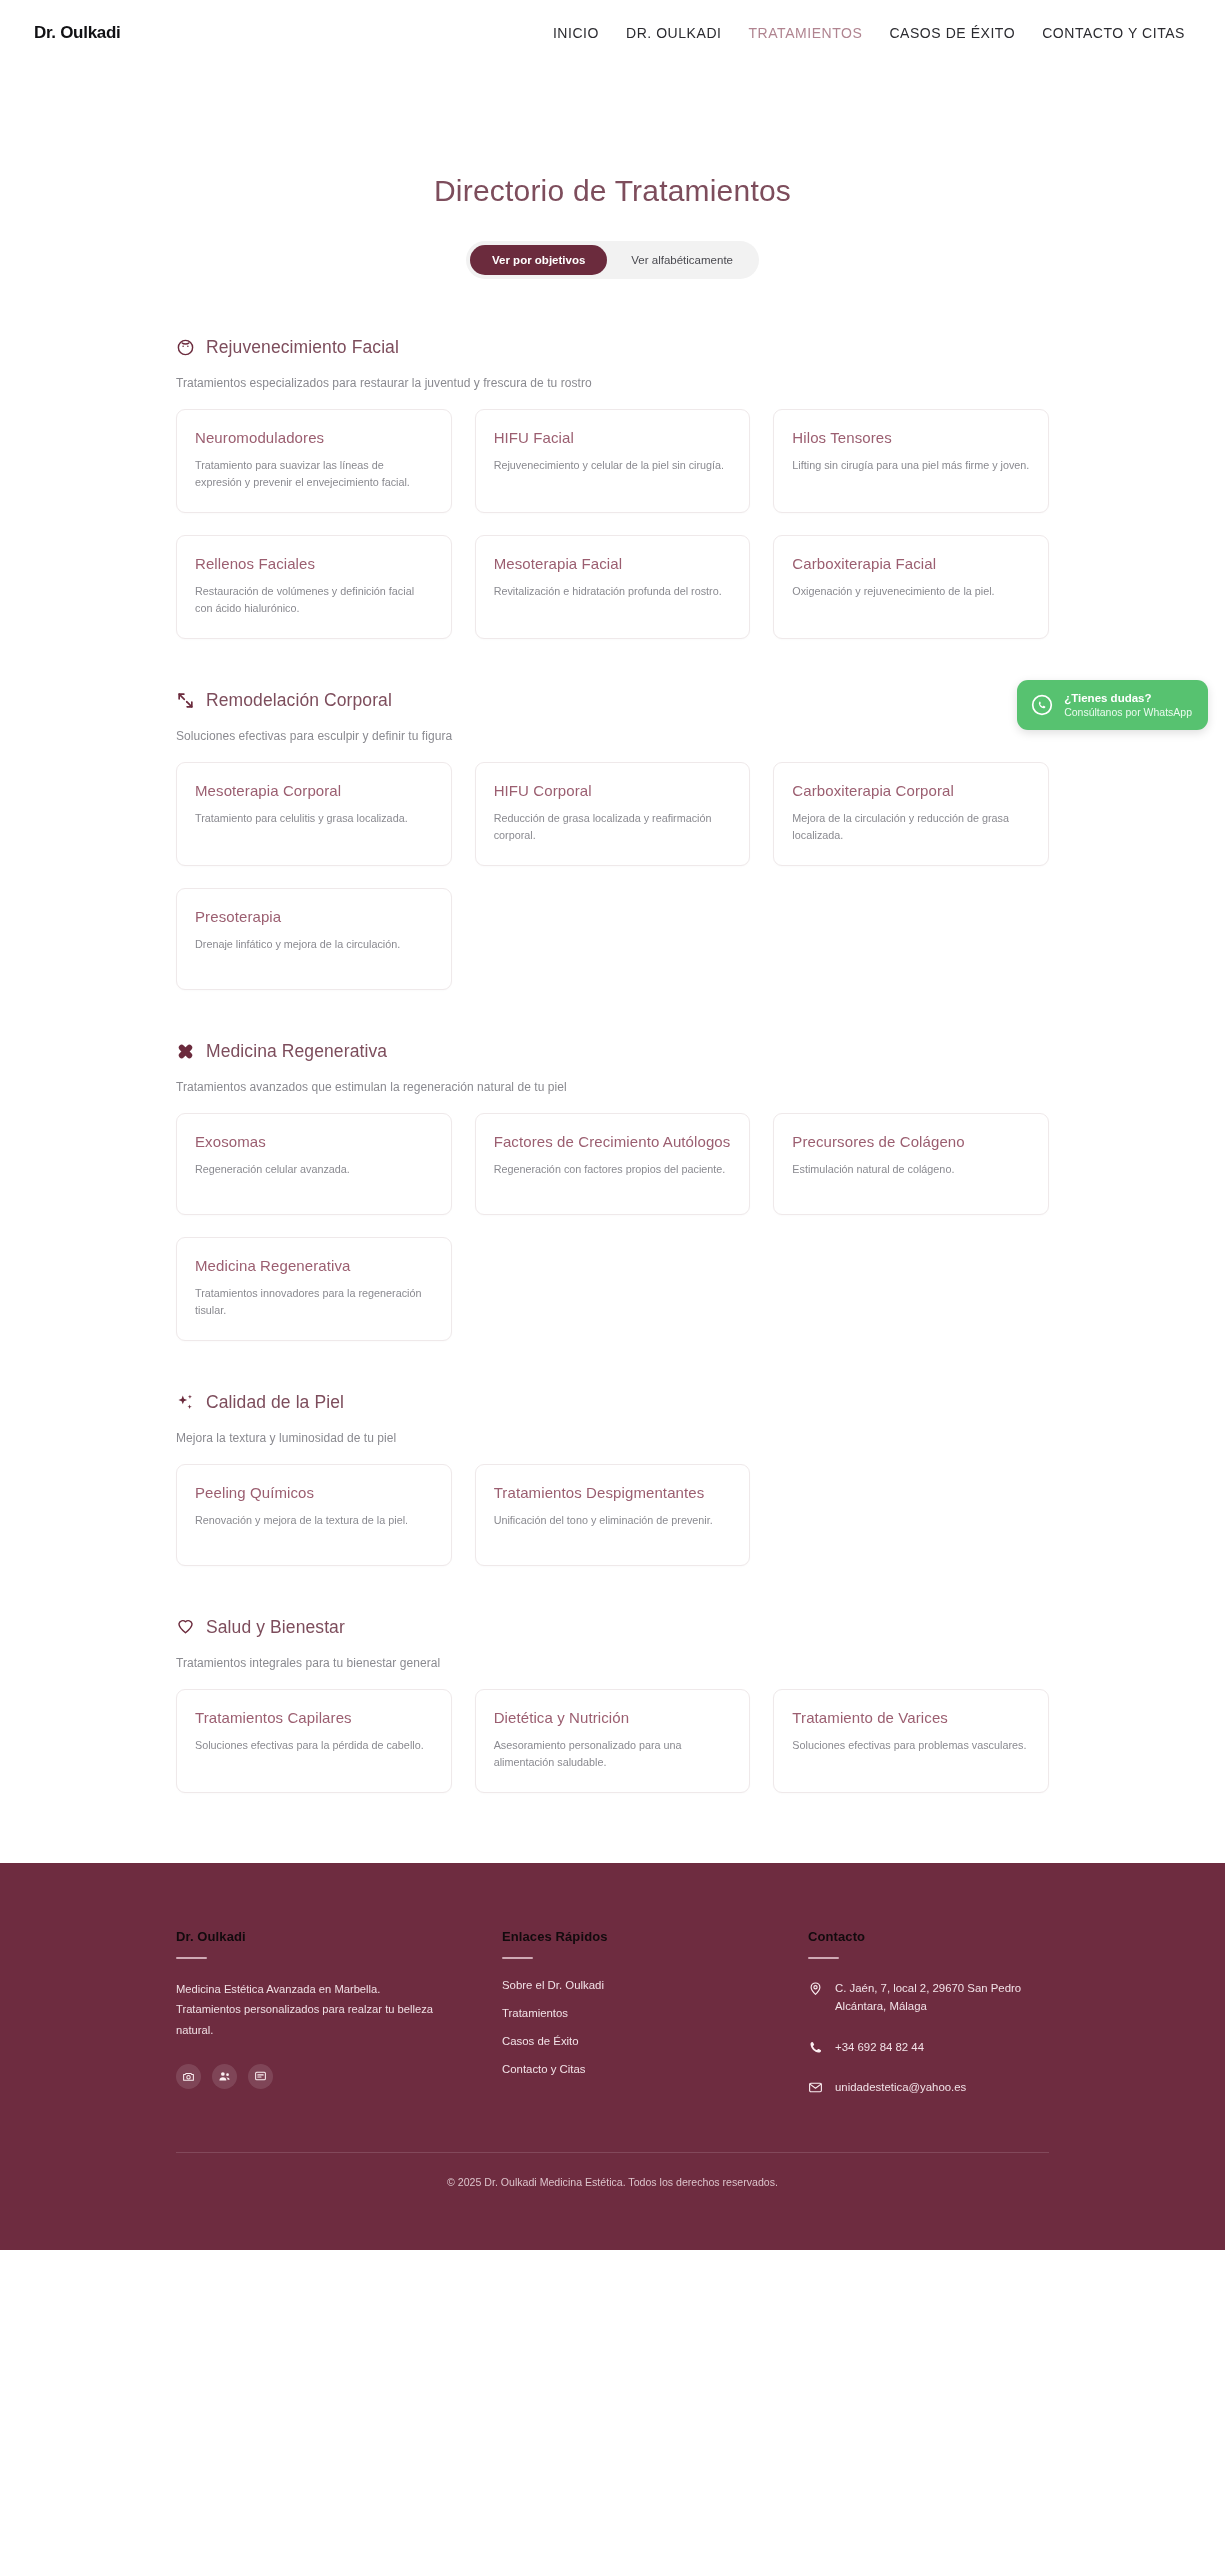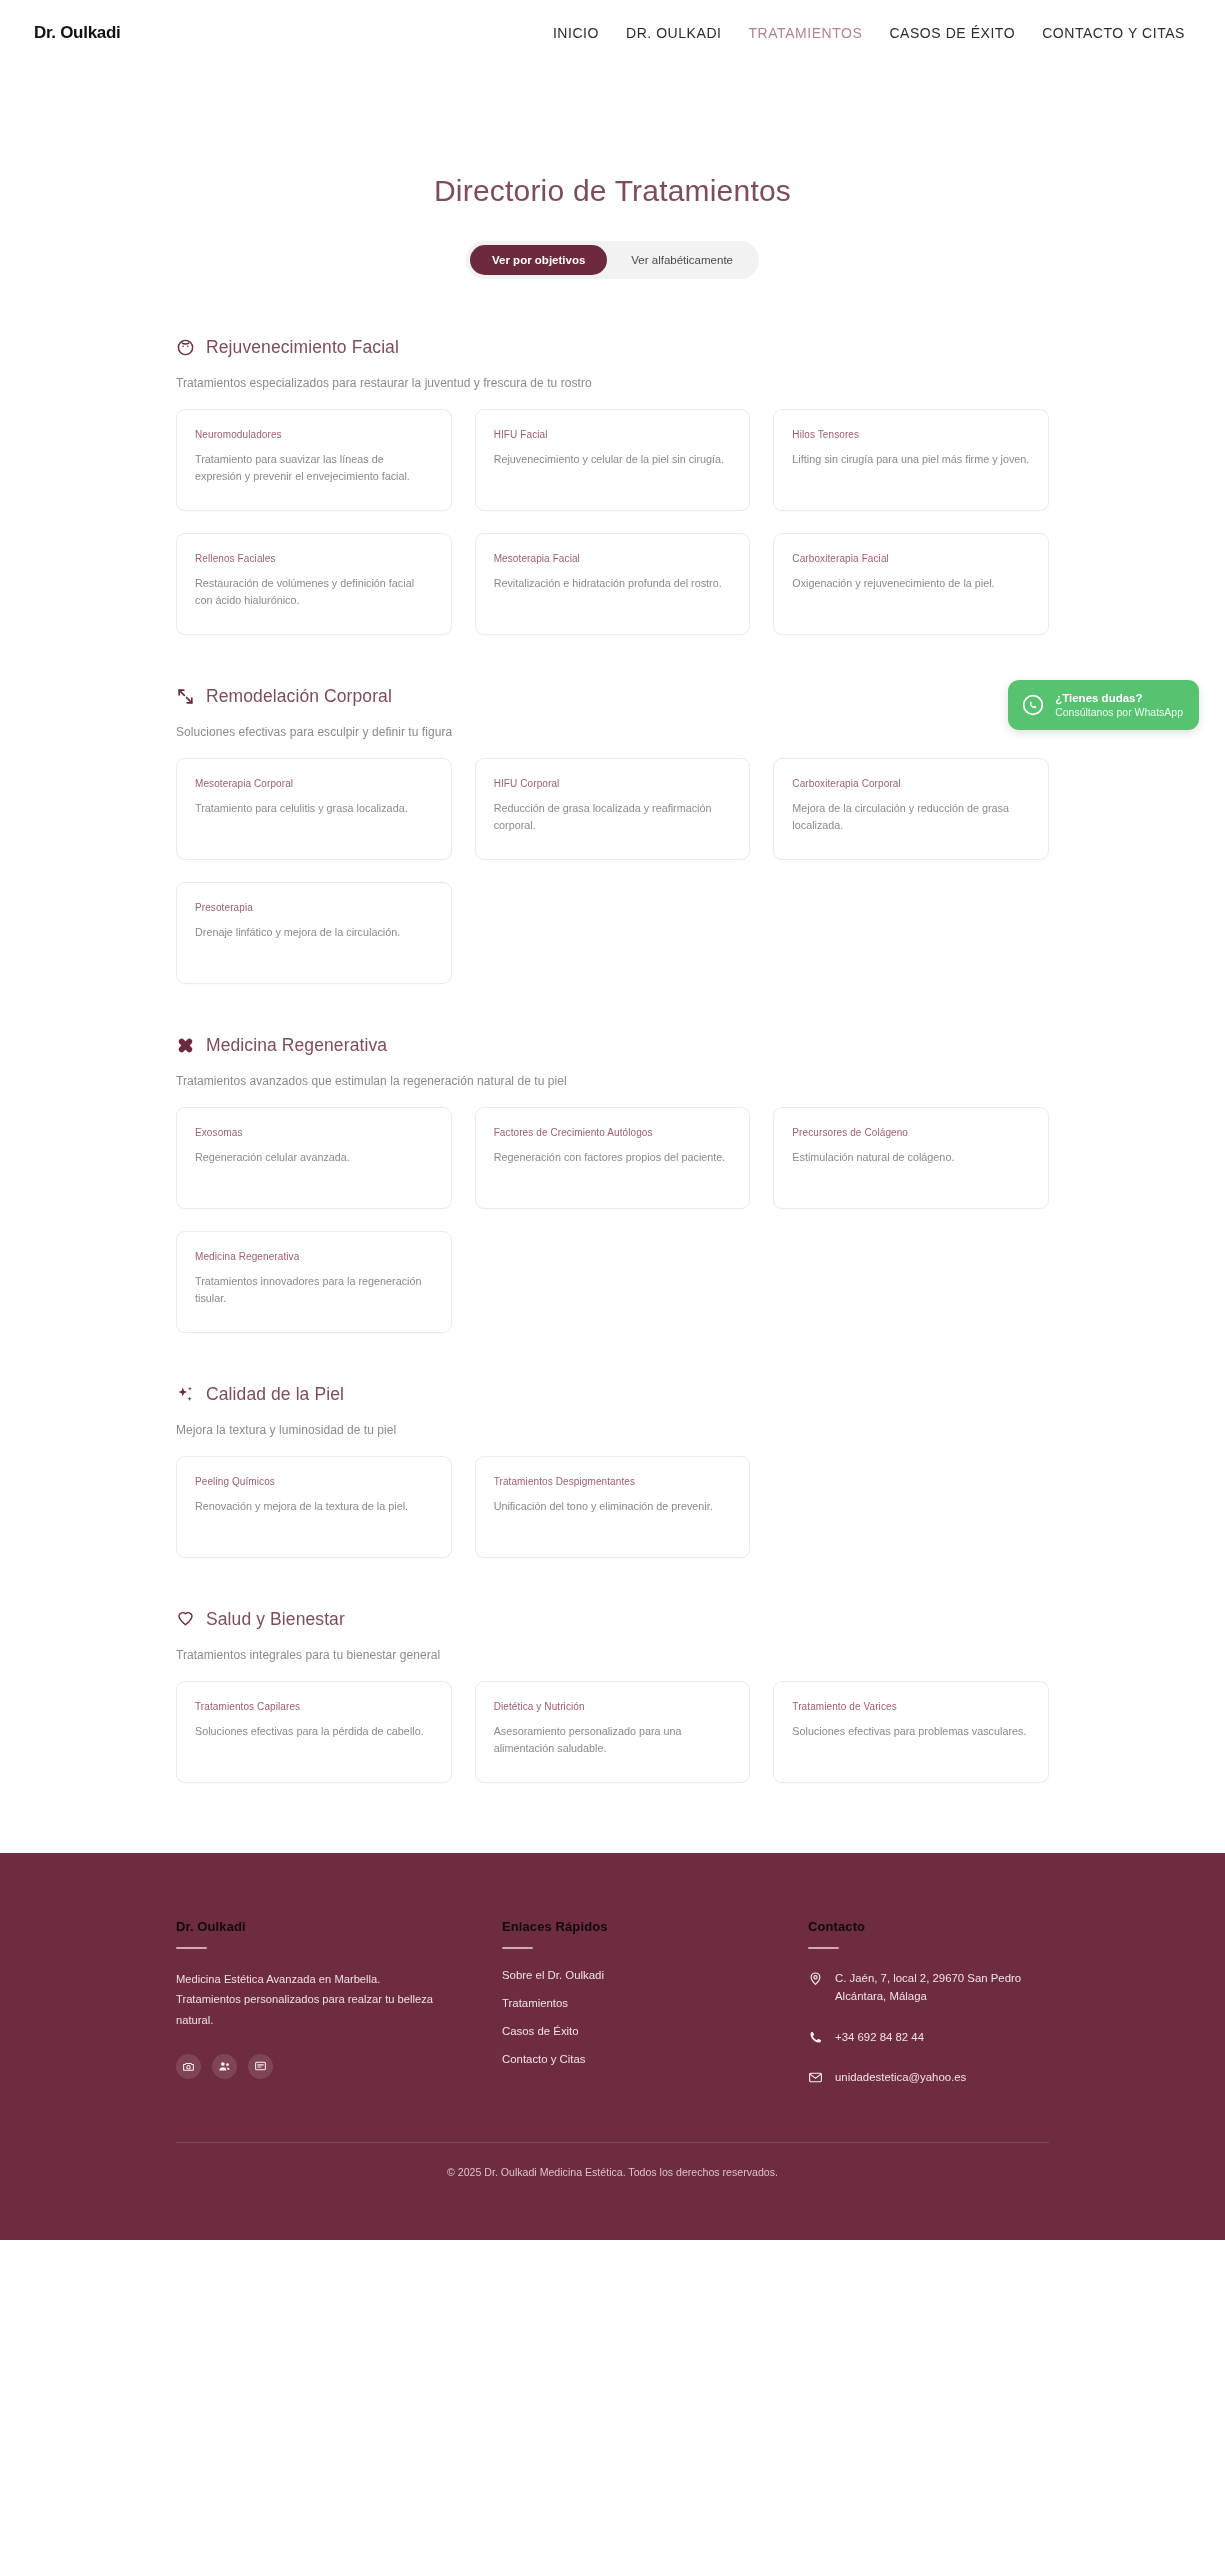--- a/index.html
+++ b/index.html
@@ -143,35 +143,35 @@
   .treatment-card{
     background:#fff;
     border:1px solid var(--card-border);
     border-radius:9px;
     padding:19px 18px 20px;
     min-height:102px;
     cursor:pointer;
     box-shadow:0 1px 2px rgba(30,10,18,.018);
   }
   .card-title{
-    font-size:10px;
+    font-size:15px;
     color:var(--card-title);
     margin-bottom:11px;
     letter-spacing:.1px;
   }
   .card-desc{
     font-size:10.8px;
     line-height:1.62;
     color:var(--body-grey);
   }
 
   
   .whatsapp-fab{
     position:absolute;
-    right:26px;
+    right:17px;
     top:680px;
     background:var(--wa-green);
     border-radius:11px;
     padding:11px 16px 11px 13px;
     display:flex;
     align-items:center;
     gap:10px;
     cursor:pointer;
     box-shadow:0 3px 10px rgba(0,0,0,.13);
     z-index:50;

